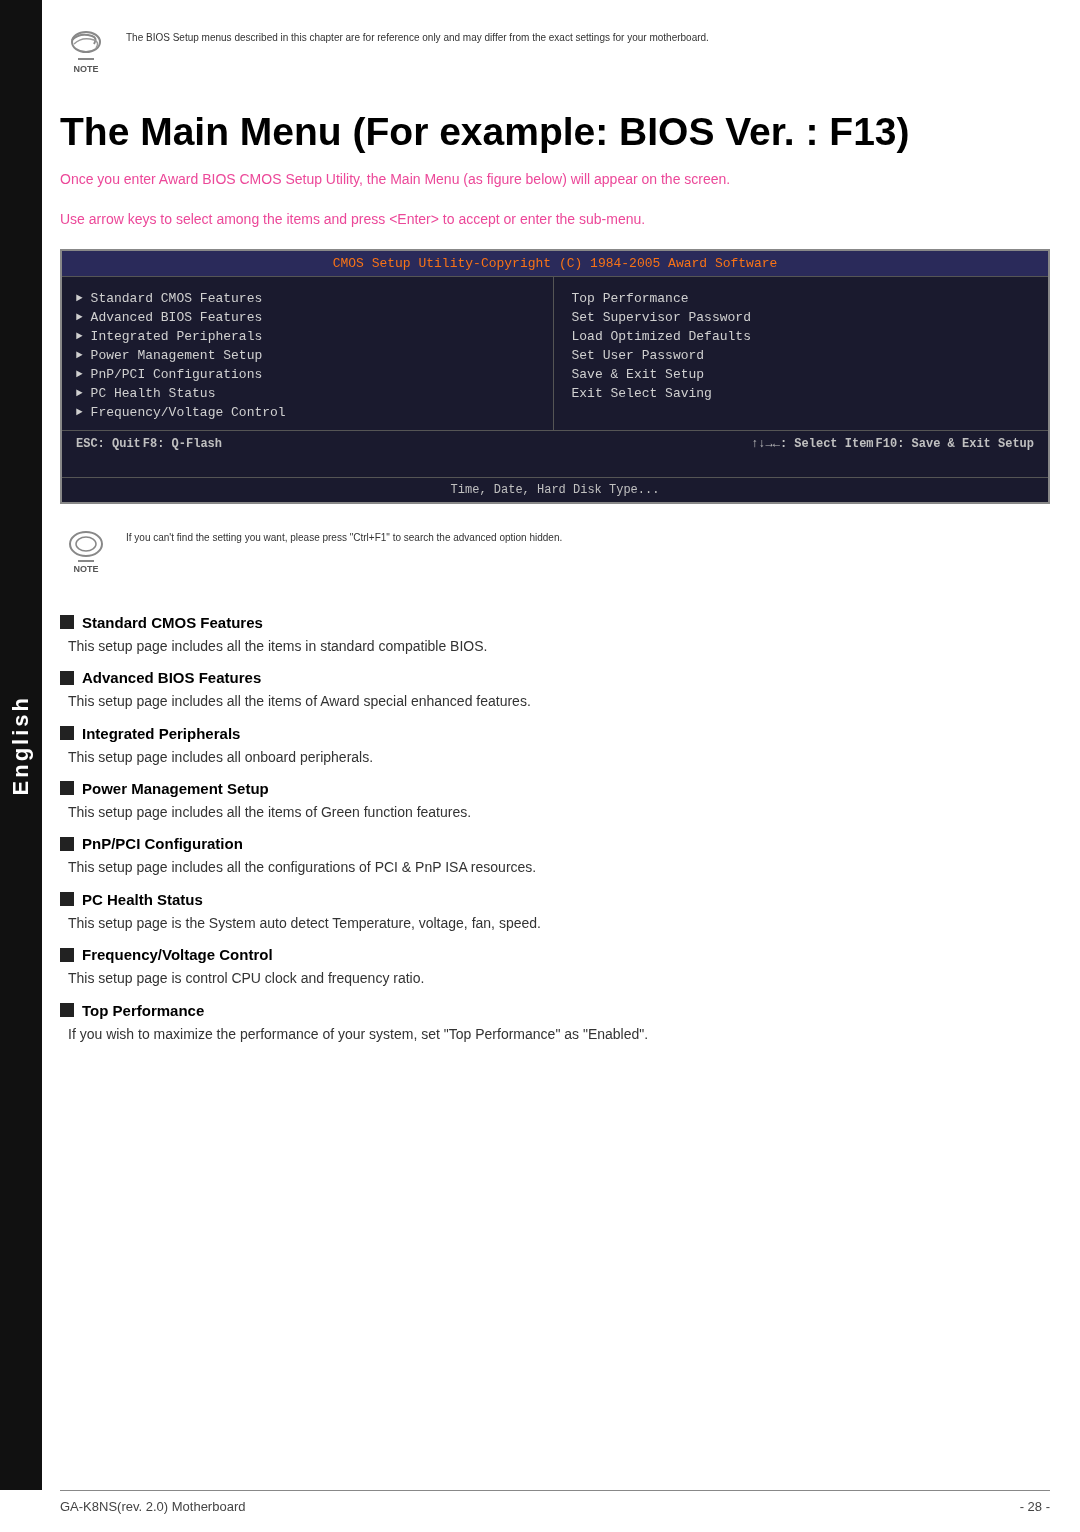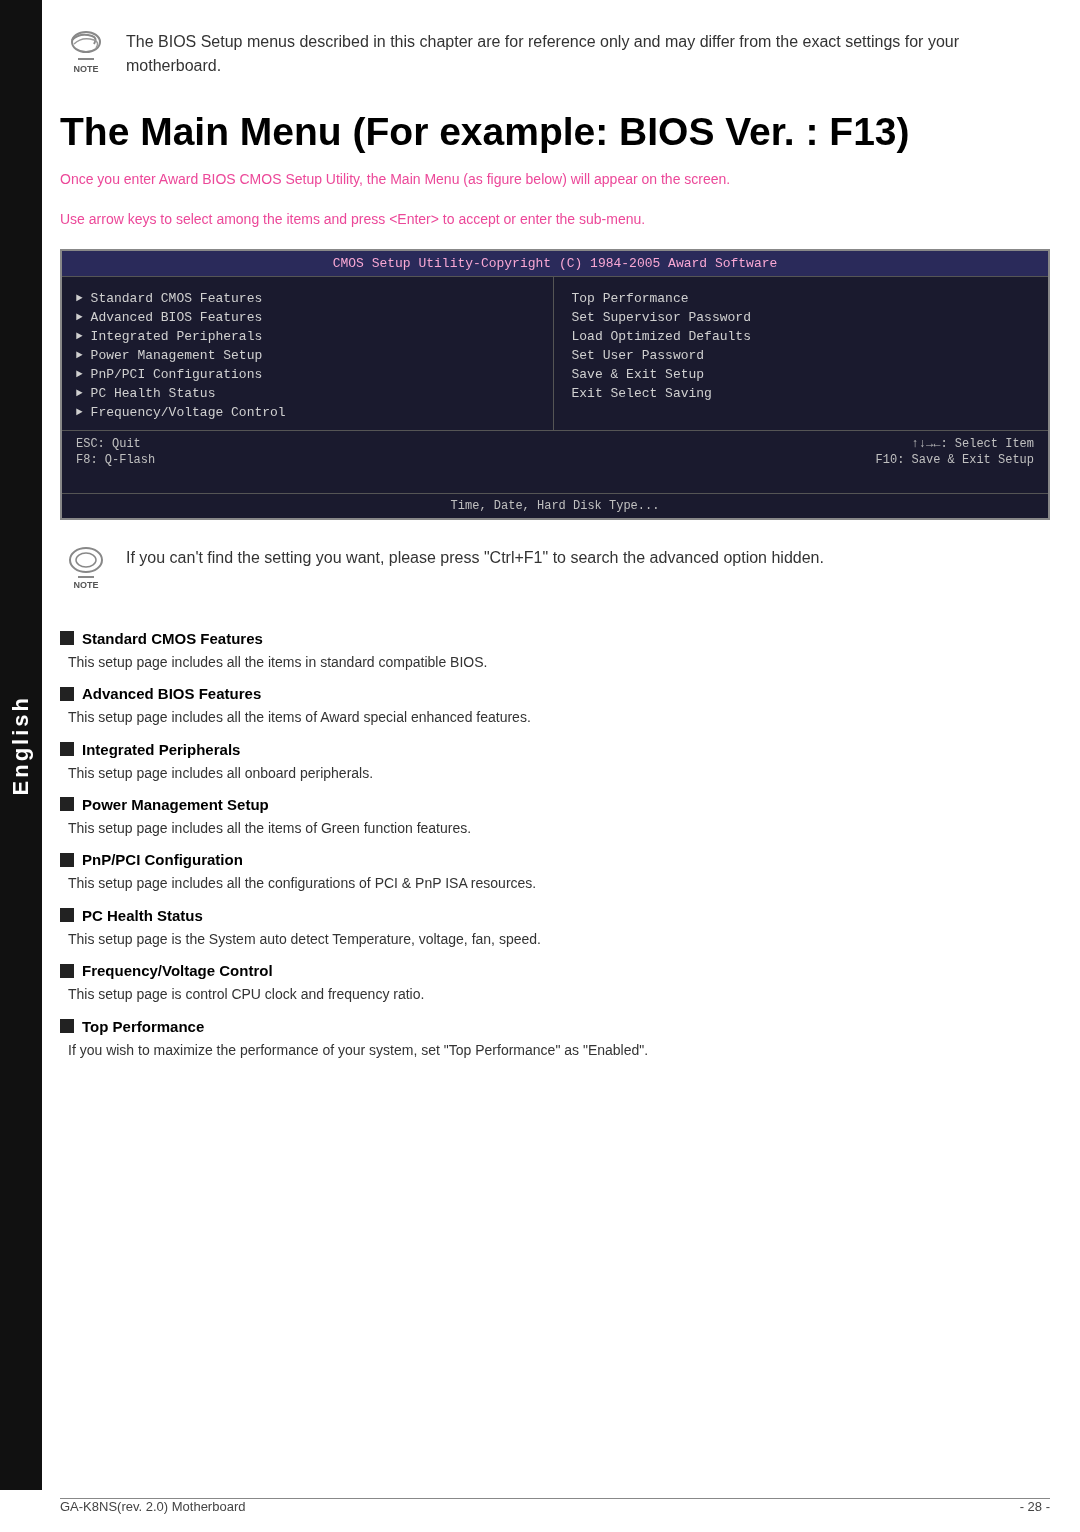--- a/index.html
+++ b/index.html
@@ -50,21 +50,21 @@
       gap: 14px;
     }
     .note-icon {
       width: 52px;
       height: 52px;
       flex-shrink: 0;
       position: relative;
       top: -4px;
     }
     .note-text {
-      font-size: 16px;
+      font-size: 10px;
       color: #333;
       line-height: 1.5;
     }
 
     
     .page-title {
       font-size: 39px;
       font-weight: bold;
       color: #000;
       margin-bottom: 14px;
@@ -83,21 +83,21 @@
     .bios-box {
       border: 2px solid #888;
       background: #1a1a2e;
       color: #e0e0e0;
       font-family: 'Courier New', Courier, monospace;
       font-size: 13px;
       margin-bottom: 26px;
     }
     .bios-title-bar {
       background: #2a2a5a;
-      color: #f9a8d4;
+      color: #f97316;
       text-align: center;
       padding: 5px 0;
       font-size: 13px;
       border-bottom: 1px solid #555;
     }
     .bios-body {
       display: flex;
       gap: 0;
     }
     .bios-left {
@@ -129,22 +129,23 @@
     .bios-footer {
       border-top: 1px solid #555;
       display: flex;
       justify-content: space-between;
       padding: 6px 14px;
       font-size: 12px;
       color: #c0c0c0;
     }
     .bios-footer-row {
       display: flex;
-      flex-direction: column;
+      flex-direction: row;
       gap: 2px;
+      font-weight: bold;
     }
     .bios-bottom-bar {
       border-top: 1px solid #555;
       text-align: center;
       padding: 5px 0;
       font-size: 12px;
       color: #c0c0c0;
       margin-top: 20px;
     }
 
@@ -187,20 +188,21 @@
     
     .page-footer {
       position: absolute;
       bottom: 18px;
       left: 60px;
       right: 30px;
       display: flex;
       justify-content: space-between;
       align-items: center;
       border-top: 1px solid #888;
+      padding-top: 8px;
       font-size: 13px;
       color: #444;
     }
 
     
     .note-icon-svg {
       width: 52px;
       height: 52px;
     }
   </style>

